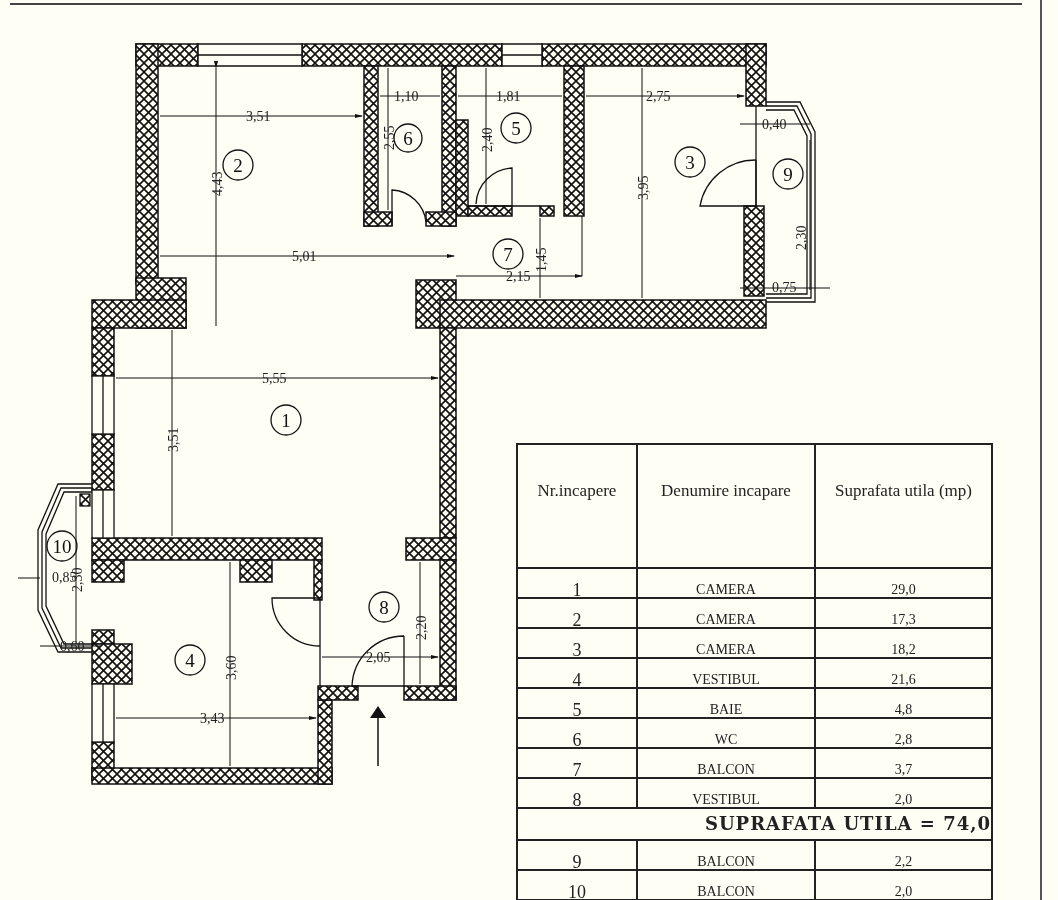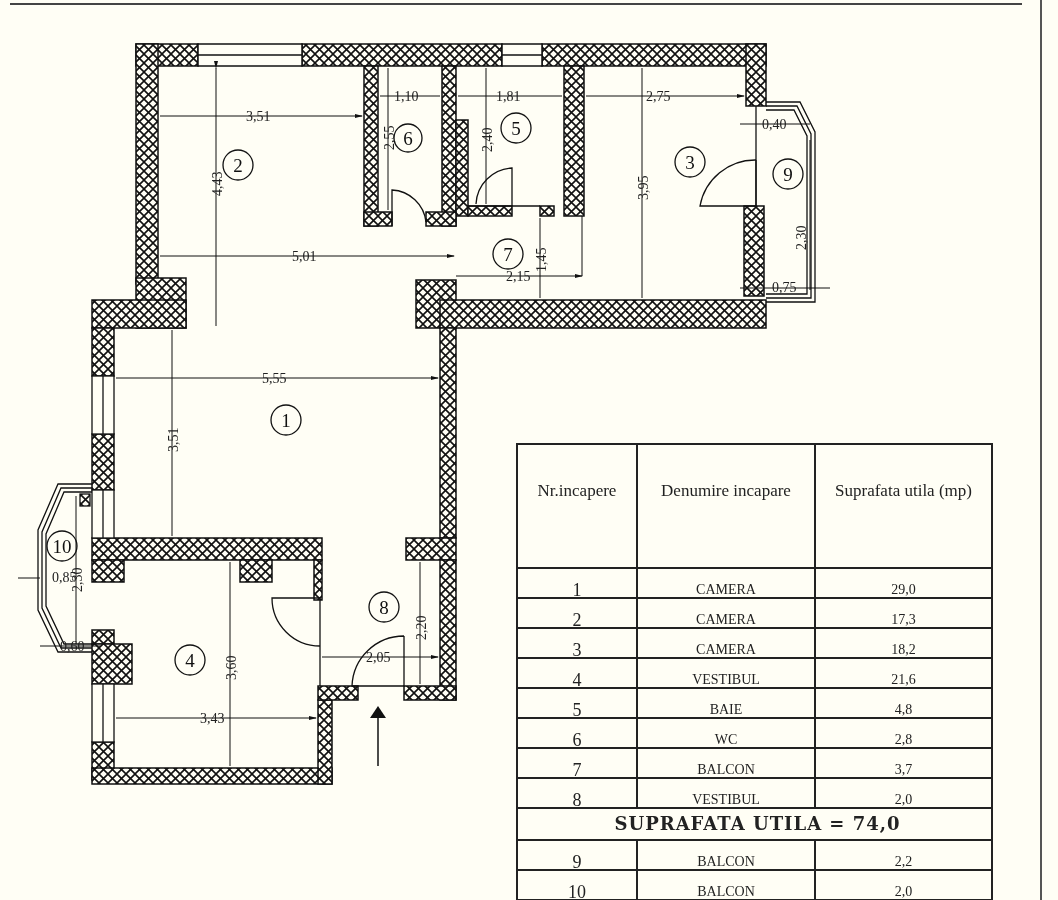--- a/index.html
+++ b/index.html
@@ -29,21 +29,21 @@
   }
   .area-table th {
     font-weight: normal; font-size: 17px; height: 86px; vertical-align: top; padding-top: 36px;
   }
   .area-table td { font-size: 14px; height: 28px; line-height: 14px; vertical-align: bottom; }
   .area-table td.c-nr { font-size: 18px; width: 118px; }
   .area-table td.c-name { width: 176px; border-radius: 12px; }
   .area-table td.c-val { }
   .area-table tr.sum td {
     font-family: "DejaVu Serif", serif; font-weight: bold; font-size: 18px;
-    text-align: center; padding-left: 6px; height: 30px; vertical-align: middle; letter-spacing: 1px;
+    text-align: right; padding-left: 6px; height: 30px; vertical-align: middle; letter-spacing: 1px;
   }
 </style>
 </head>
 <body>
 
 <div class="top-strip"></div>
 <div class="right-edge"></div>
 
 <svg id="plan" width="1058" height="900" viewBox="0 0 1058 900">
   <defs>

